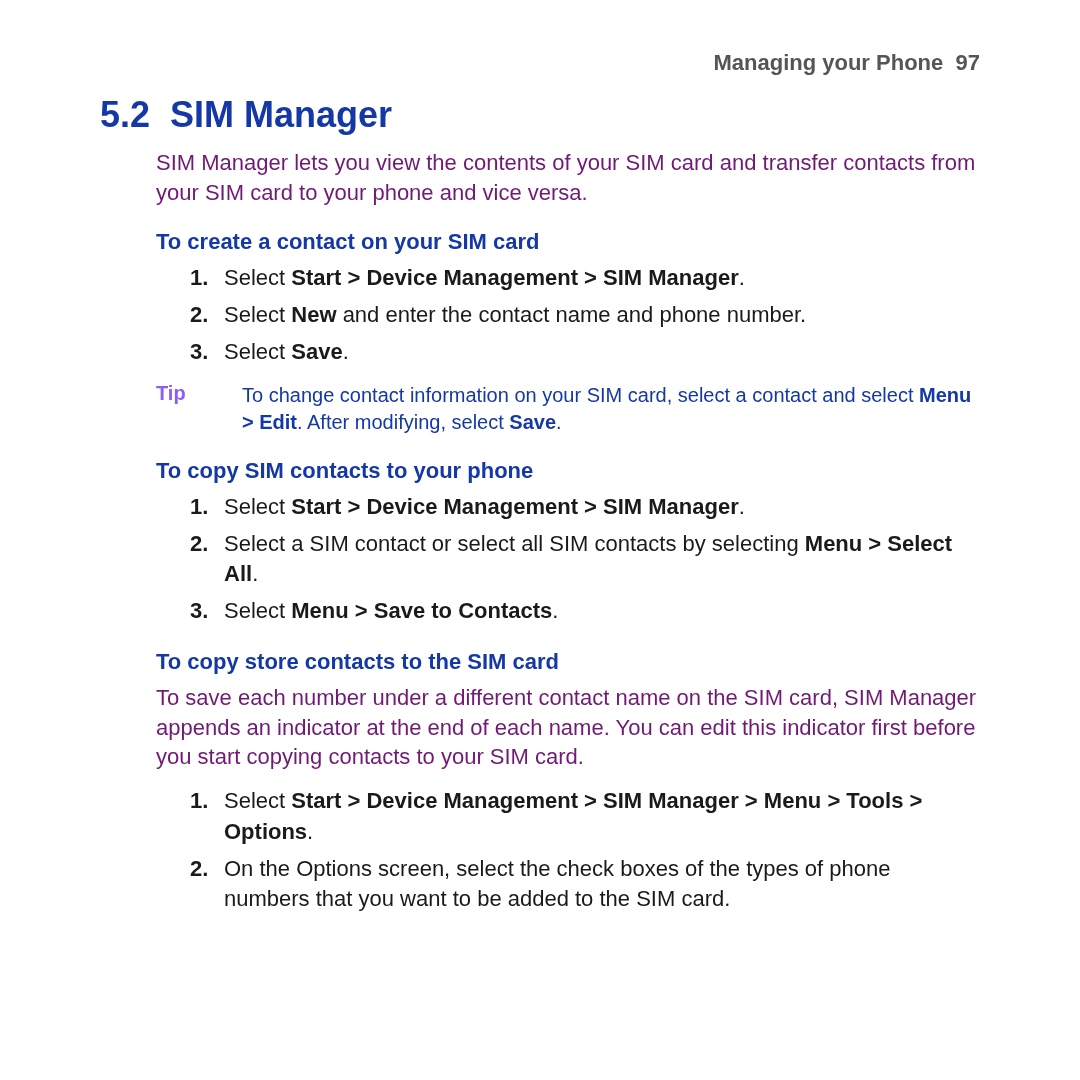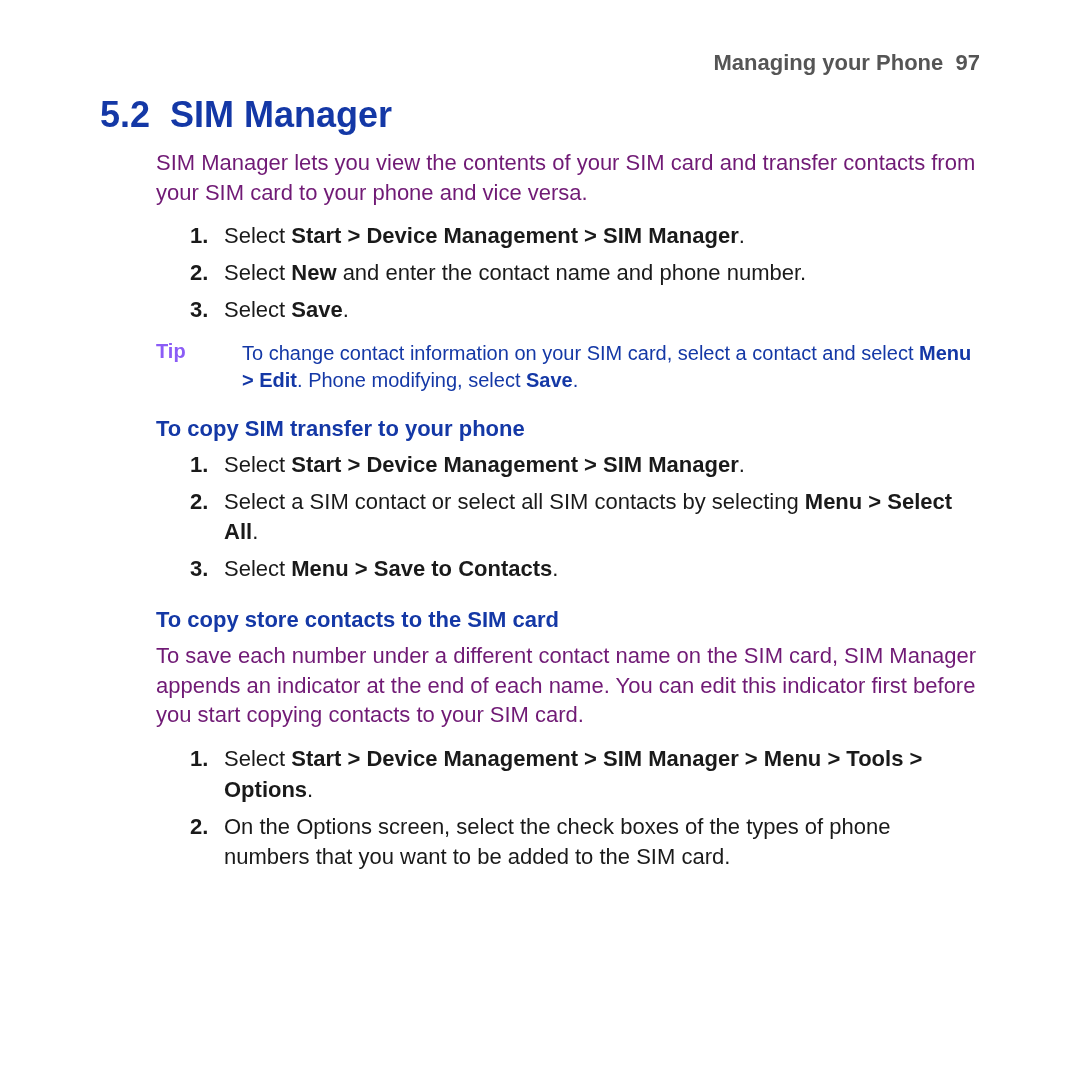--- a/index.html
+++ b/index.html
@@ -88,43 +88,44 @@
   <div class="header-line">
     <span>Managing your Phone</span>&nbsp;&nbsp;<span>97</span>
   </div>
 
   <div class="section-header">
     <span>5.2</span>&nbsp;&nbsp;<span>SIM Manager</span>
   </div>
 
   <p class="intro">SIM Manager lets you view the contents of your SIM card and transfer contacts from your SIM card to your phone and vice versa.</p>
 
+  <div class="sub-head">To create a contact on your SIM card</div>
   <ol class="steps">
     <li>
       <span class="num">1.</span>
       <span>Select </span><span class="bold">Start &gt; Device Management &gt; SIM Manager</span><span>.</span>
     </li>
     <li>
       <span class="num">2.</span>
       <span>Select </span><span class="bold">New</span><span> and enter the contact name and phone number.</span>
     </li>
     <li>
       <span class="num">3.</span>
       <span>Select </span><span class="bold">Save</span><span>.</span>
     </li>
   </ol>
 
   <div class="tip-row">
     <div class="tip-label">Tip</div>
     <div class="tip-body">
-      <span>To change contact information on your SIM card, select a contact and select </span><span class="bold">Menu &gt; Edit</span><span>. Phone modifying, select </span><span class="bold">Save</span><span>.</span>
+      <span>To change contact information on your SIM card, select a contact and select </span><span class="bold">Menu &gt; Edit</span><span>. After modifying, select </span><span class="bold">Save</span><span>.</span>
     </div>
   </div>
 
-  <div class="sub-head">To copy SIM transfer to your phone</div>
+  <div class="sub-head">To copy SIM contacts to your phone</div>
   <ol class="steps">
     <li>
       <span class="num">1.</span>
       <span>Select </span><span class="bold">Start &gt; Device Management &gt; SIM Manager</span><span>.</span>
     </li>
     <li>
       <span class="num">2.</span>
       <span>Select a SIM contact or select all SIM contacts by selecting </span><span class="bold">Menu &gt; Select All</span><span>.</span>
     </li>
     <li>

